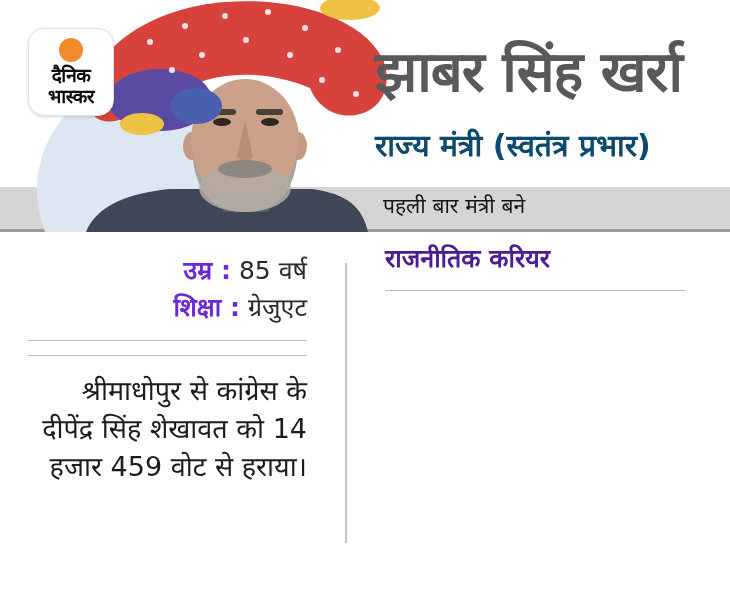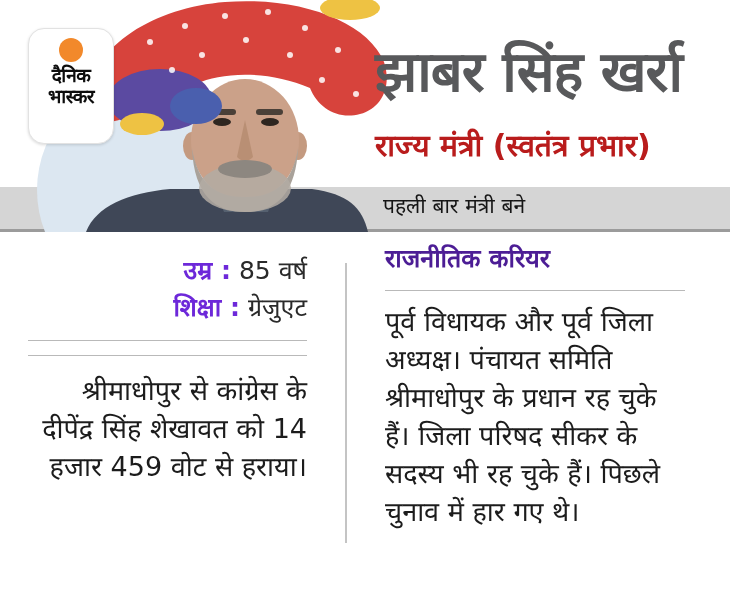--- a/index.html
+++ b/index.html
@@ -15,34 +15,34 @@
     background:var(--band-gray,#d5d5d5);
     border-bottom:3px solid var(--band-border-gray,#9b9b9b);
     z-index:1;
   }
   .band-text {
     position:absolute; left:383px; top:4px;
     font-size:21px; color:var(--text-black,#151515); font-weight:400;
   }
   .portrait-svg { position:absolute; left:0; top:0; z-index:2; }
   .logo {
-    position:absolute; left:28px; top:28px; width:86px; height:116px;
+    position:absolute; left:28px; top:28px; width:86px; height:88px;
     background:#fff; border:1px solid #e2e2e2; border-radius:16px;
     box-shadow:0 1px 3px rgba(0,0,0,0.15); z-index:3;
     display:flex; flex-direction:column; align-items:center; padding-top:9px;
   }
   .logo-dot { width:24px; height:24px; border-radius:50%; background:var(--accent-orange,#f2892b); }
   .logo-text { margin-top:3px; text-align:center; font-weight:700; font-size:19px; line-height:21px; color:#0d0d0d; letter-spacing:-0.5px; }
   .hero-text { position:absolute; left:375px; top:44px; z-index:2; width:350px; }
   .hero-name {
     font-size:56px; line-height:56px; font-weight:700; letter-spacing:-1px;
     color:var(--title-gray,#58595b); white-space:nowrap;
   }
   .hero-designation {
-    margin-top:24px; font-size:30px; font-weight:700; color:#b91c1c; white-space:nowrap;
+    margin-top:24px; font-size:30px; font-weight:700; color:#0c4a6e; white-space:nowrap;
   }
   
   .body-section { position:absolute; top:232px; left:0; width:730px; height:358px; background:#fff; }
   .col-divider { position:absolute; left:345px; top:31px; width:2px; height:280px; background:var(--divider-gray,#c4c4c4); }
   .left-col { position:absolute; left:28px; top:20px; width:279px; text-align:right; }
   .right-col { position:absolute; left:385px; top:8px; width:300px; text-align:left; }
   .stat-line { font-size:25px; line-height:37px; color:#161616; }
   .stat-label { font-weight:700; color:#6d28d9; }
   .stat-value { font-weight:400; color:#2a2a2a; }
   .rule { border:none; border-top:1px solid #b9b9b9; margin:14px 0 0 0; }
@@ -140,17 +140,16 @@
         <span class="stat-value">ग्रेजुएट</span>
       </div>
       <hr class="rule">
       <hr class="rule">
       <div class="body-para">श्रीमाधोपुर से कांग्रेस के दीपेंद्र सिंह शेखावत को 14 हजार 459 वोट से हराया।</div>
     </div>
 
     <div class="right-col">
       <div class="sub-heading" style="margin-top:0;">राजनीतिक करियर</div>
       <hr class="rule">
-      <div class="body-para">पूर्व विधायक और पूर्व जिला अध्यक्ष। पंचायत समिति श्रीमाधोपुर के प्रधान रह चुके हैं। जिला परिषद सीकर के सदस्य भी रह चुके हैं। पिछले चुनाव में हार गए थे।</div>
     </div>
   </div>
 
 </div>
 
 </body></html>

